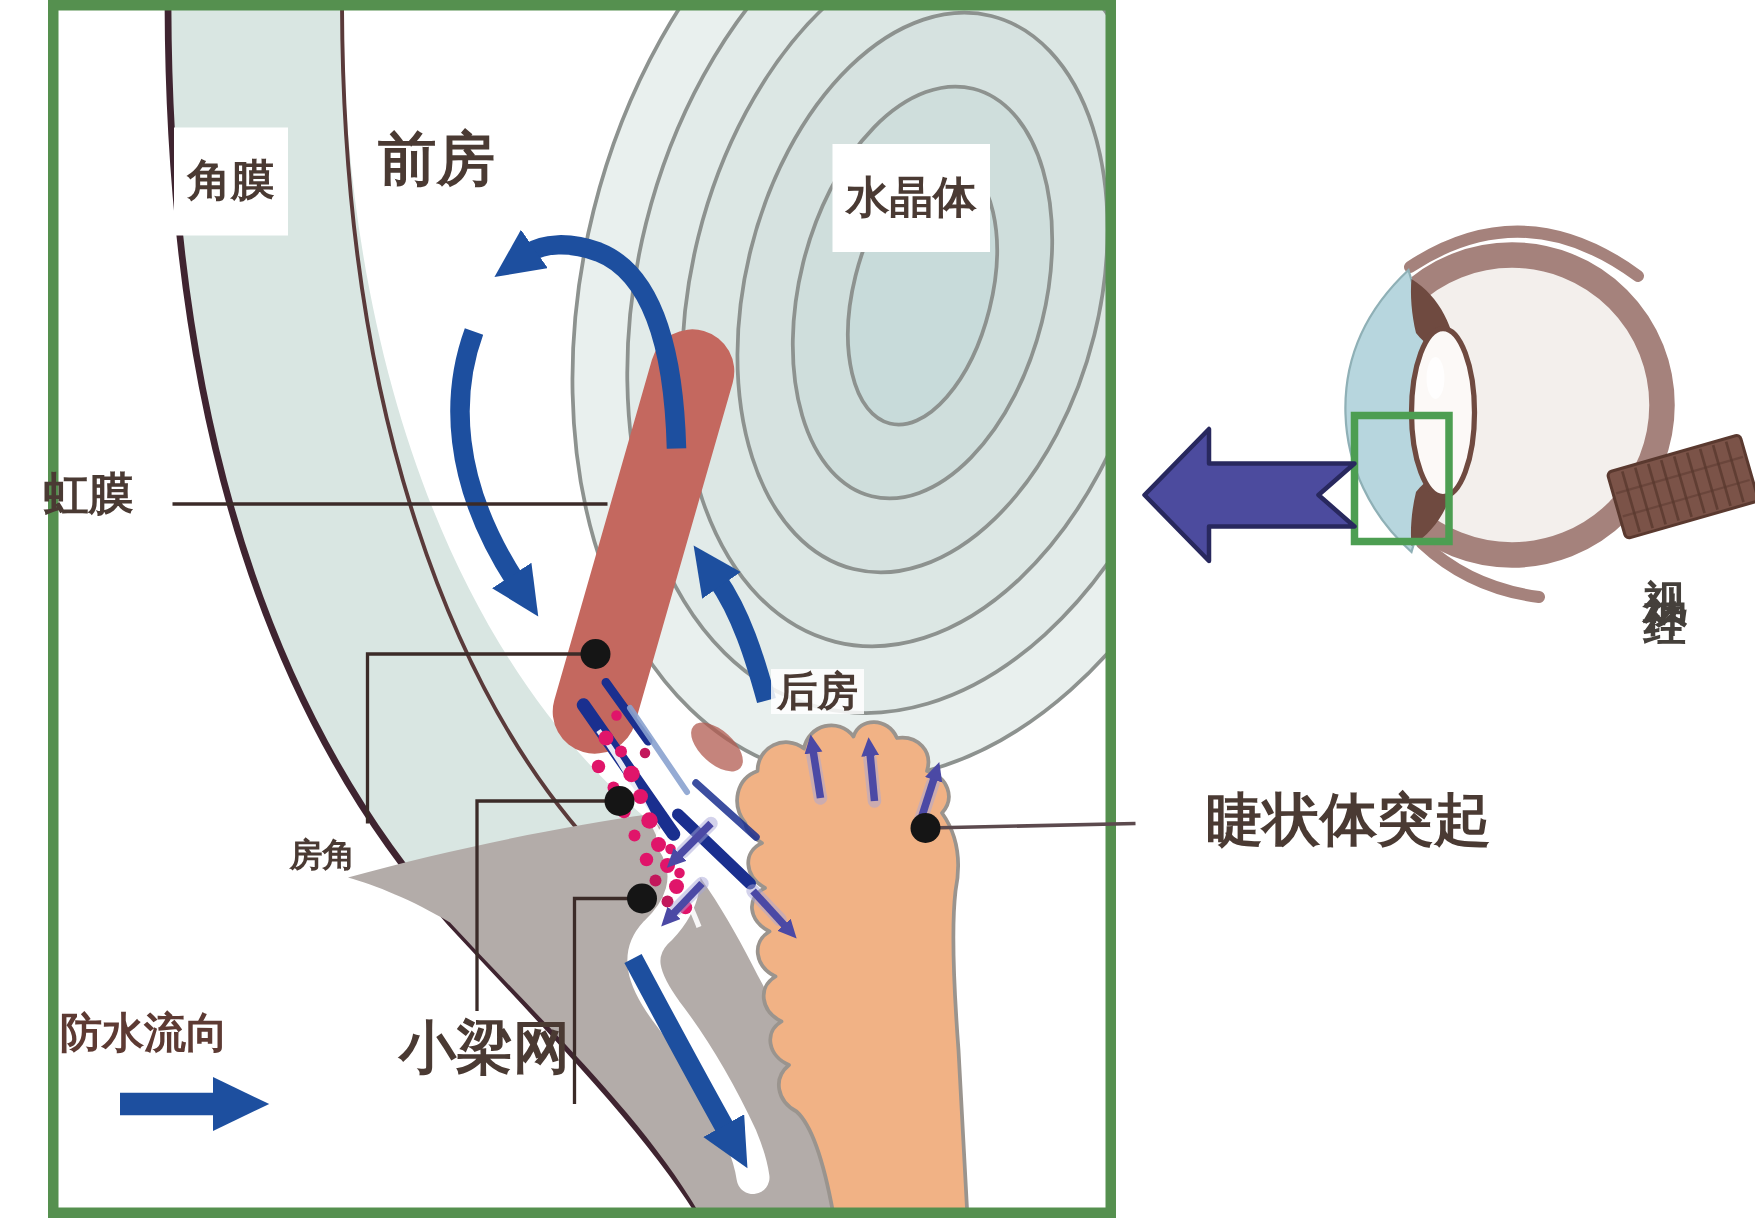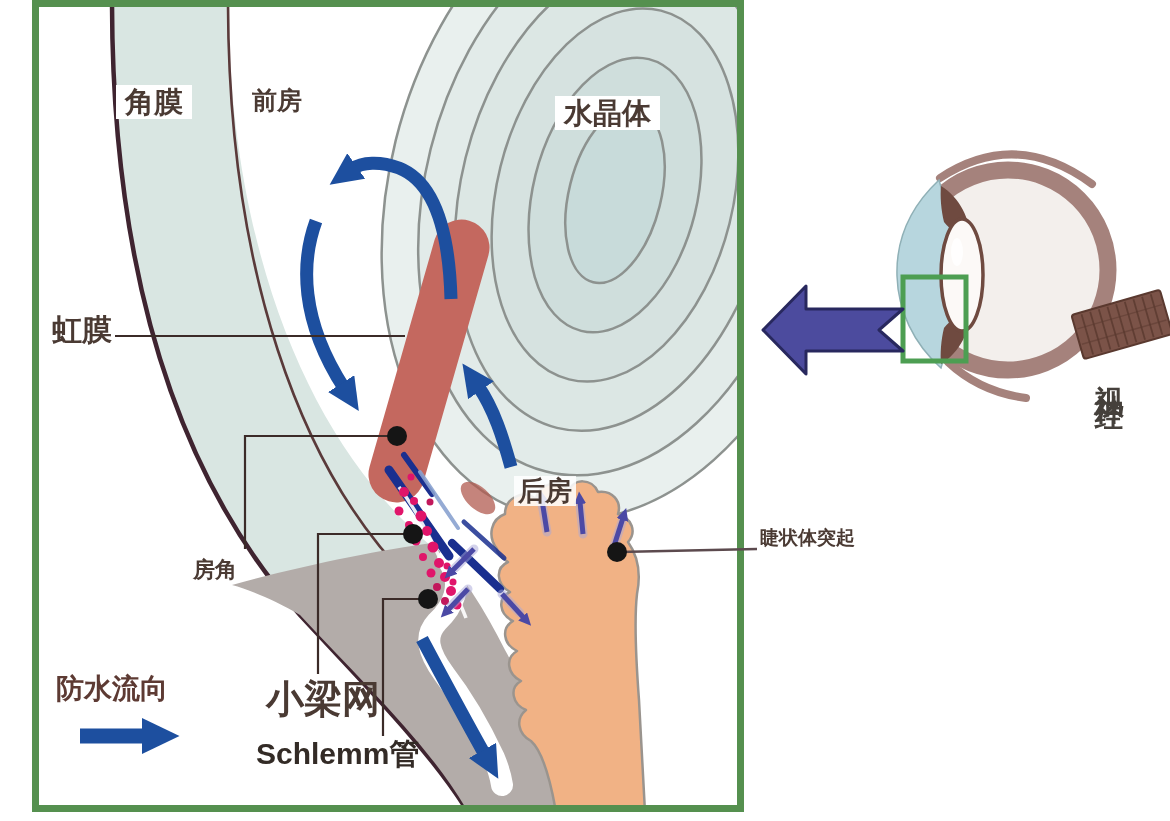--- a/index.html
+++ b/index.html
@@ -1,20 +1,20 @@
 <!DOCTYPE html>
 <html><head>
 <meta charset="utf-8">
 <style>
   html,body{margin:0;padding:0;background:#ffffff;}
   .canvas{position:relative;width:1170px;height:821px;background:#ffffff;overflow:hidden;
           font-family:"Liberation Sans",sans-serif;}
   .canvas svg{position:absolute;left:0;top:0;}
   .lbl{position:absolute;font-weight:bold;color:#4a3a33;white-space:nowrap;line-height:1.05;}
-  .tag{background:#ffffff;padding:2px 9px;}
+  .tag{background:#ffffff;padding:21px 9px;}
   .v{writing-mode:vertical-rl;letter-spacing:9px;color:#45403b;}
 </style>
 </head>
 <body>
 
 <div class="canvas">
 <svg width="1170" height="821" viewBox="0 0 1170 821">
   <defs>
     <clipPath id="boxclip">
           <rect x="36" y="4" width="702" height="804"></rect>
@@ -165,24 +165,23 @@
     <ellipse cx="962" cy="275" rx="21" ry="56" fill="#fcf9f7" stroke="#6f4a40" stroke-width="3.5"></ellipse>
     <ellipse cx="957" cy="252" rx="6" ry="14" fill="#ffffff" opacity="0.8"></ellipse>
 
     <rect x="903" y="277" width="63" height="84" fill="none" stroke="#4d9e52" stroke-width="5"></rect>
 
     <polygon points="763,330 806,286 806,309 903,309 879,330 903,351 806,351 806,374" fill="#4c4b9e" stroke="#28285e" stroke-width="3" stroke-linejoin="round"></polygon>
   </g>
 </svg>
 
 <div class="lbl tag" style="left:116px;top:85px;font-size:29px;">角膜</div>
-<div class="lbl" style="left:252px;top:87px;font-size:25px;">前房</div>
+<div class="lbl" style="left:252px;top:87px;font-size:39px;">前房</div>
 <div class="lbl tag" style="left:545px;top:96px;font-size:29px;margin-left:10px;">水晶体</div>
-<div class="lbl" style="left:52px;top:314px;font-size:30px;">虹膜</div>
-<div class="lbl" style="left:514px;top:476px;font-size:27px;background:rgba(255,255,255,0.85);padding:1px 4px;">后房</div>
+<div class="lbl" style="left:29px;top:314px;font-size:30px;">虹膜</div>
+<div class="lbl" style="left:514px;top:446px;font-size:27px;background:rgba(255,255,255,0.85);padding:1px 4px;">后房</div>
 <div class="lbl" style="left:193px;top:558px;font-size:22px;">房角</div>
-<div class="lbl" style="left:760px;top:528px;font-size:19px;">睫状体突起</div>
+<div class="lbl" style="left:804px;top:528px;font-size:38px;">睫状体突起</div>
 <div class="lbl" style="left:266px;top:680px;font-size:38px;">小梁网</div>
-<div class="lbl" style="left:256px;top:738px;font-size:30px;color:#332b26;">Schlemm管</div>
-<div class="lbl" style="left:56px;top:674px;font-size:28px;color:#5d3a33;">防水流向</div>
+<div class="lbl" style="left:40px;top:674px;font-size:28px;color:#5d3a33;">防水流向</div>
 <div class="lbl v" style="left:1094px;top:362px;font-size:29px;">视神经</div>
 
 </div>
 
 </body></html>

